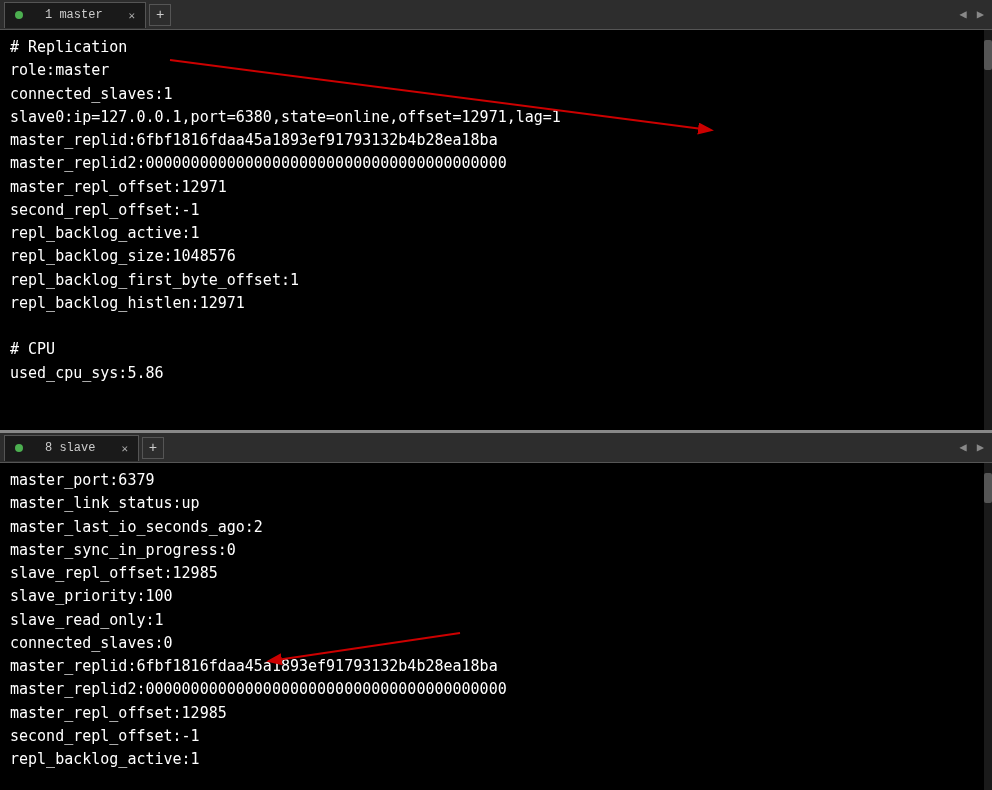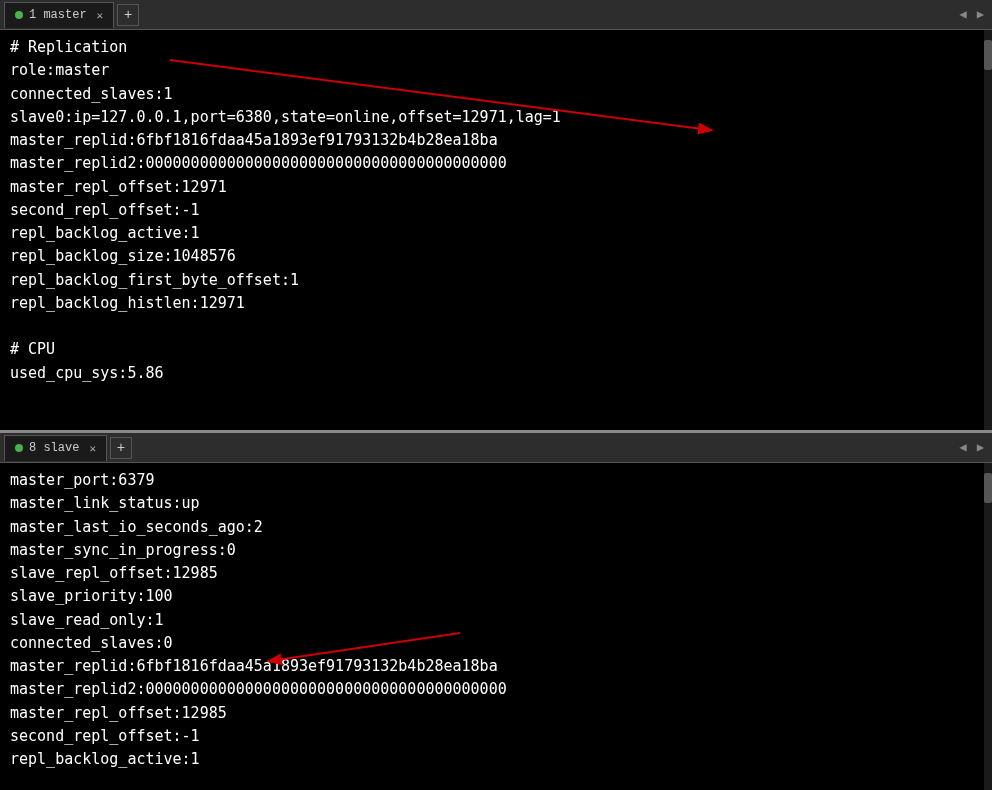--- a/index.html
+++ b/index.html
@@ -46,21 +46,21 @@
       align-items: center;
       background: #1a1a1a;
       border: 1px solid #555;
       border-bottom: none;
       padding: 3px 10px;
       color: #ccc;
       font-family: 'Courier New', Courier, monospace;
       font-size: 12px;
       height: 26px;
       cursor: pointer;
-      gap: 6px;
+      gap: 22px;
     }
 
     .tab .dot {
       width: 8px;
       height: 8px;
       border-radius: 50%;
       background: #4caf50;
       display: inline-block;
     }
 

